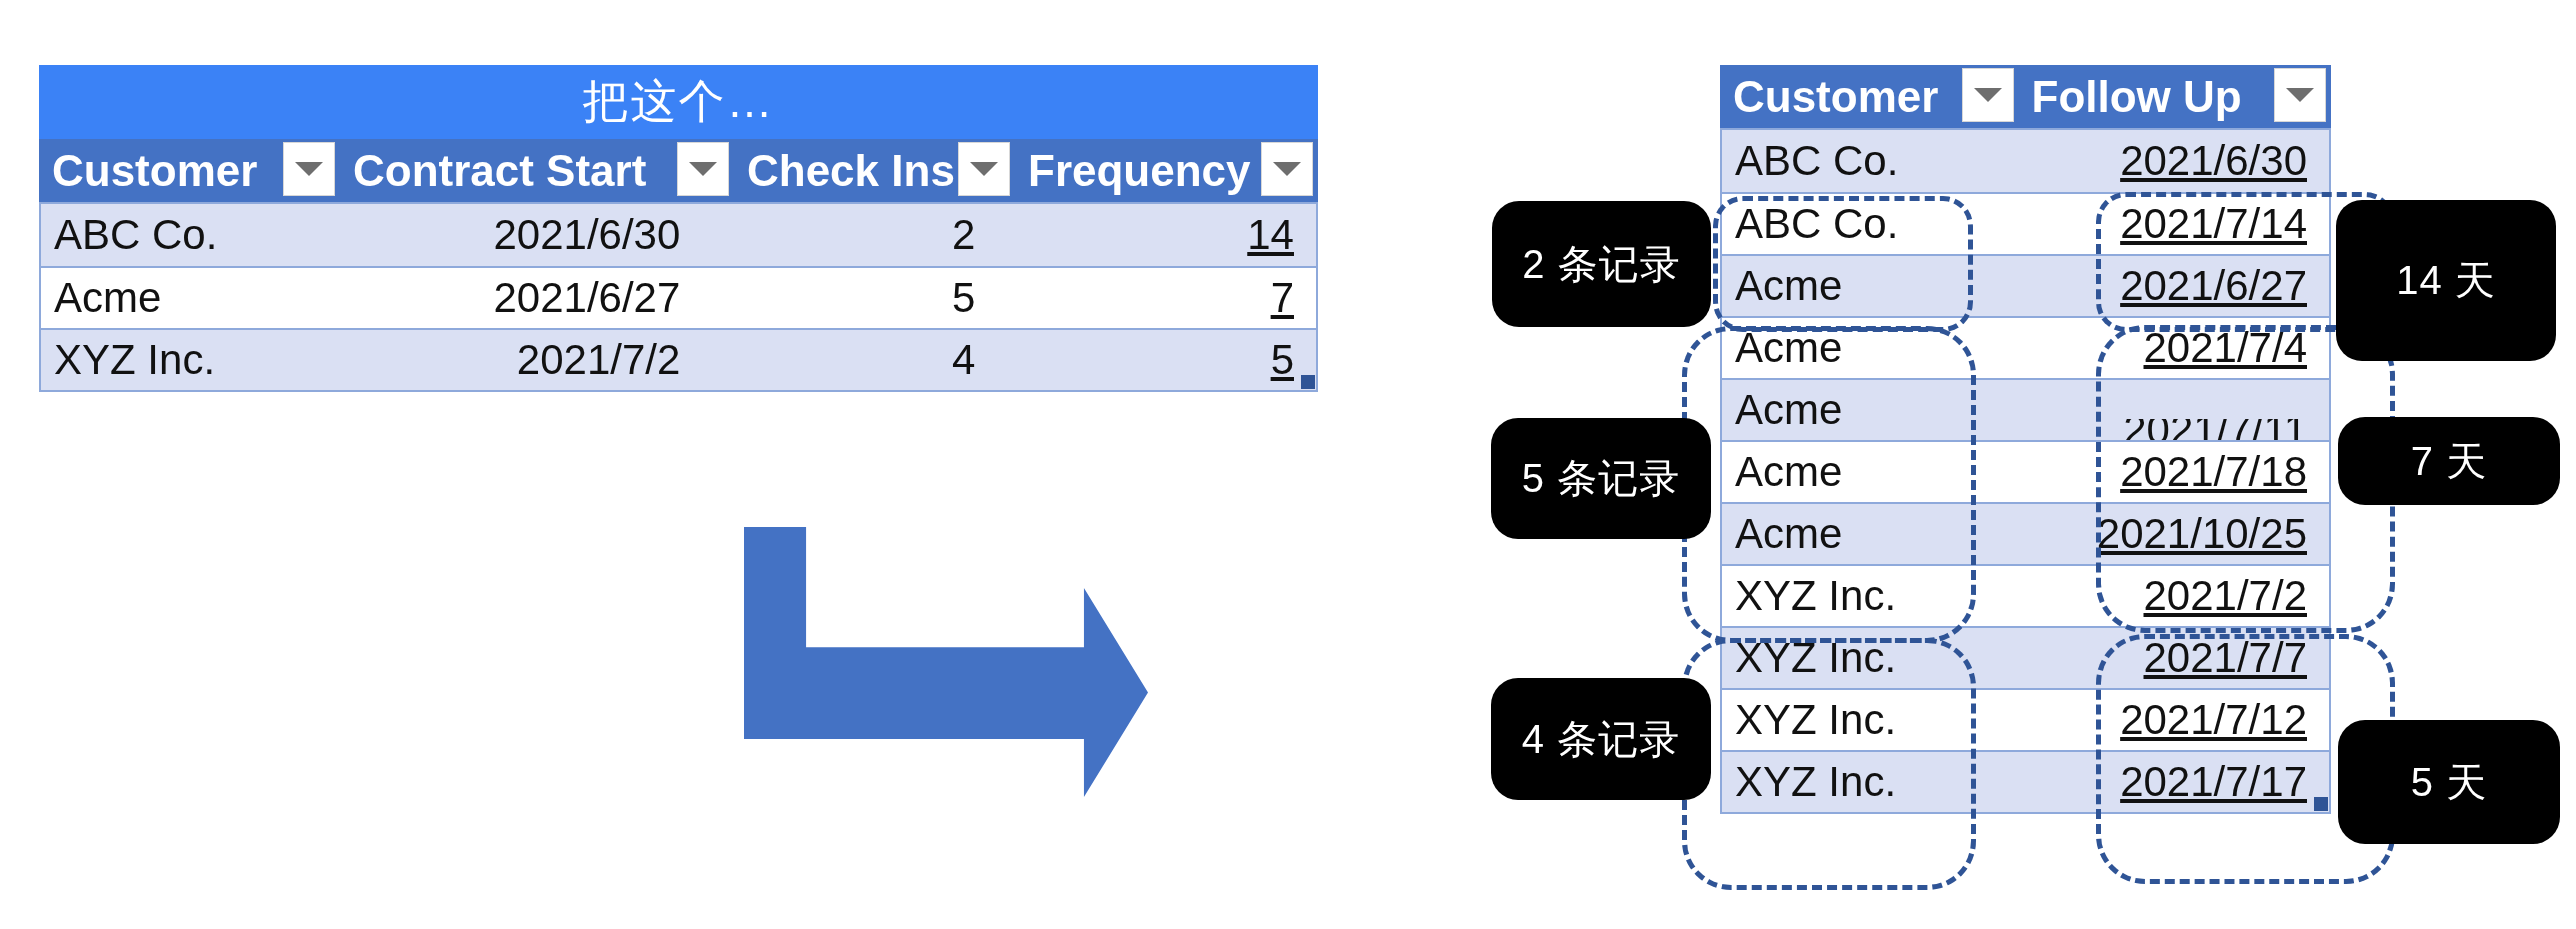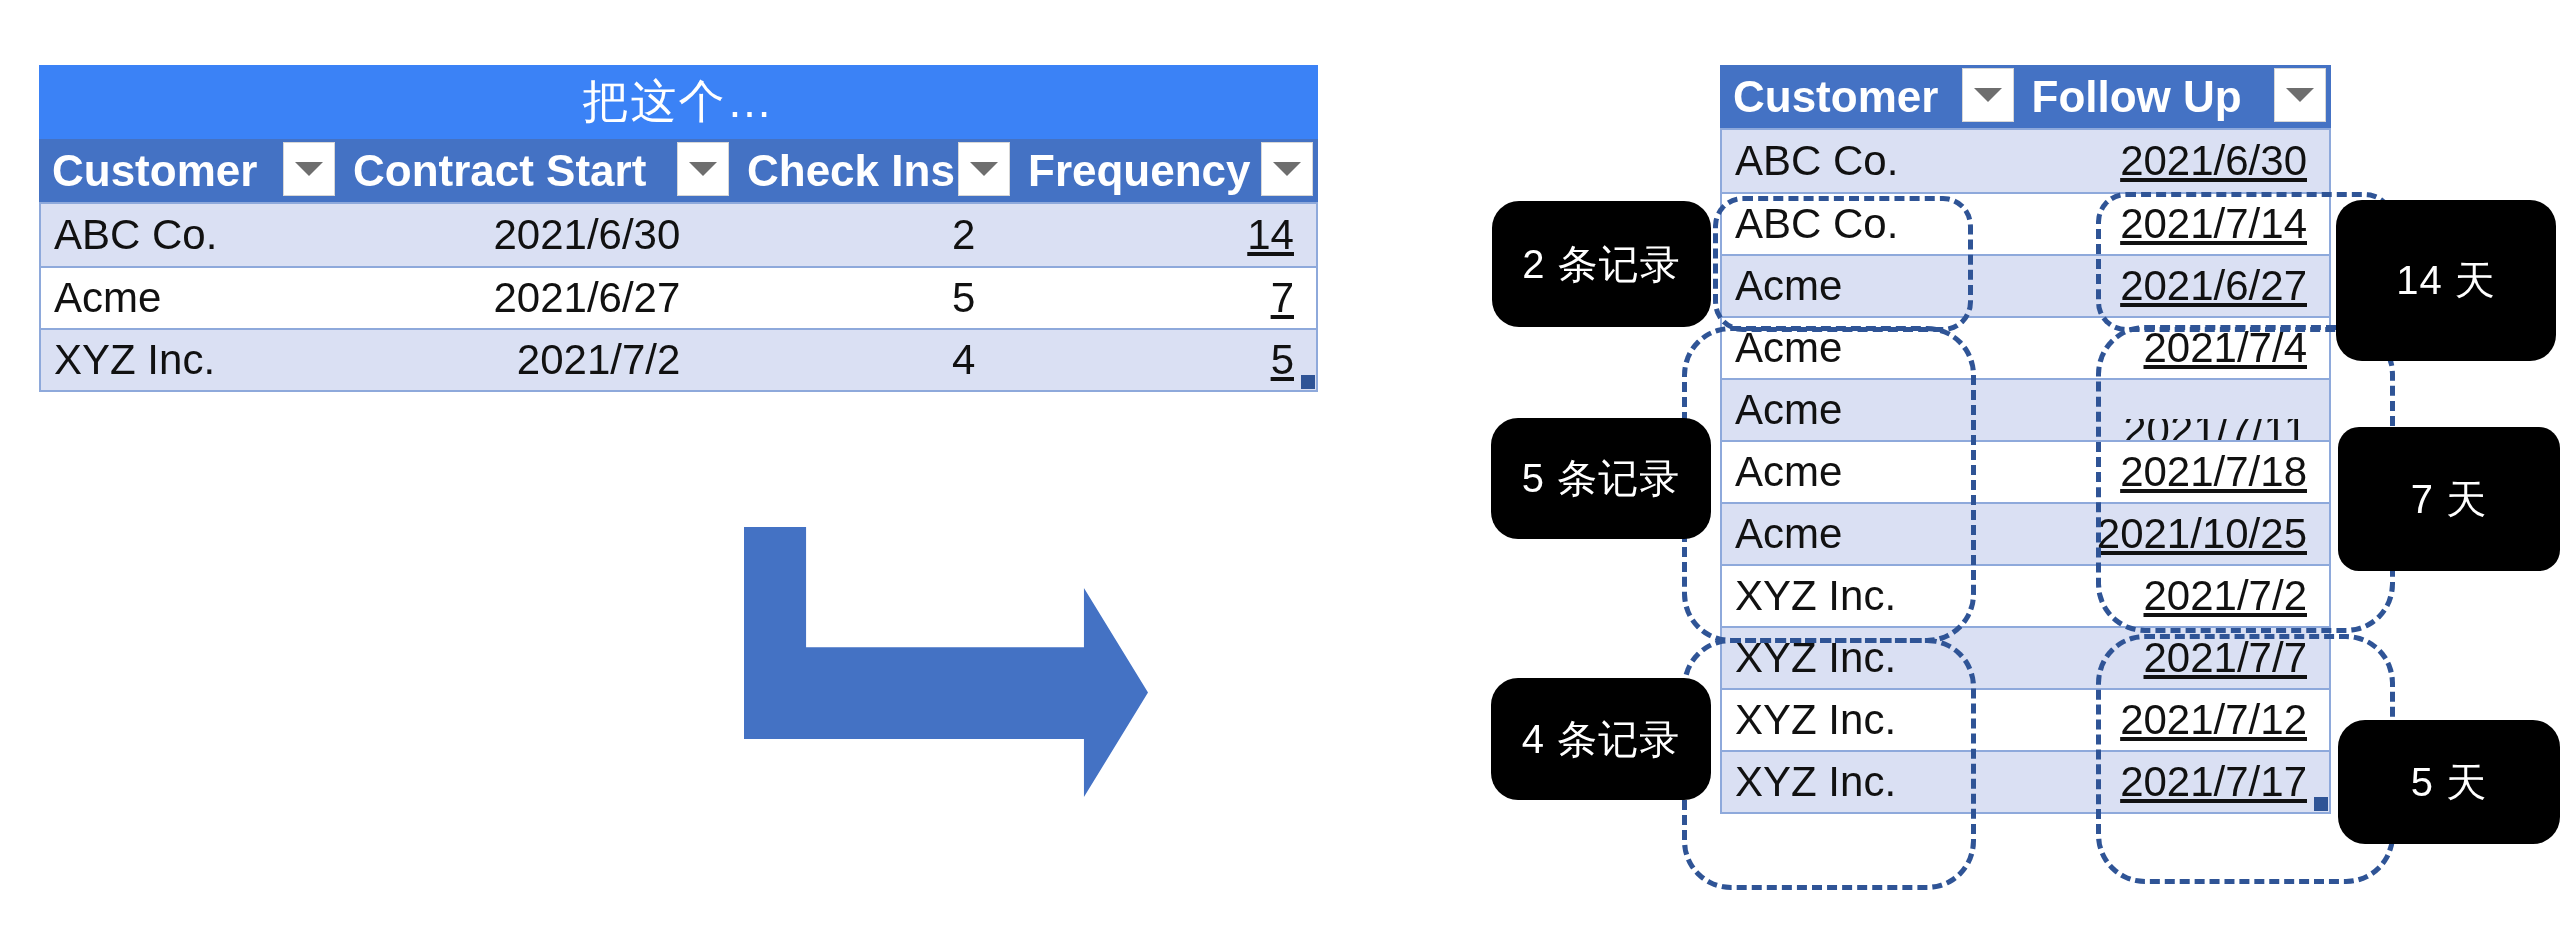--- a/index.html
+++ b/index.html
@@ -223,17 +223,17 @@
   <div class="group" style="left:1682px; top:638px; width:294px; height:252px; border-radius:49px;"></div>
   <div class="group" style="left:2096px; top:192px; width:299px; height:140px; border-radius:30px;"></div>
   <div class="group" style="left:2096px; top:325px; width:299px; height:308px; border-radius:49px;"></div>
   <div class="group" style="left:2096px; top:634px; width:299px; height:250px; border-radius:49px;"></div>
 
   <div class="callout" style="left:1492px; top:201px; width:219px; height:126px;">2 条记录</div>
   <div class="callout" style="left:1491px; top:418px; width:220px; height:121px;">5 条记录</div>
   <div class="callout" style="left:1491px; top:678px; width:220px; height:122px;">4 条记录</div>
 
   <div class="callout" style="left:2336px; top:200px; width:220px; height:161px;border-radius:26px;">14 天</div>
-  <div class="callout" style="left:2338px; top:427px; width:222px; height:144px;border-radius:21px;">7 天</div>
+  <div class="callout" style="left:2338px; top:417px; width:222px; height:88px;">7 天</div>
   <div class="callout" style="left:2338px; top:684px; width:222px; height:124px;margin-top:36px;">5 天</div>
 
 </div>
 
 
 </body></html>

